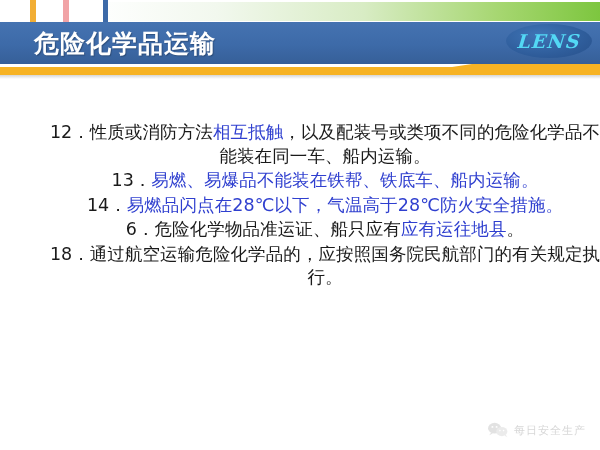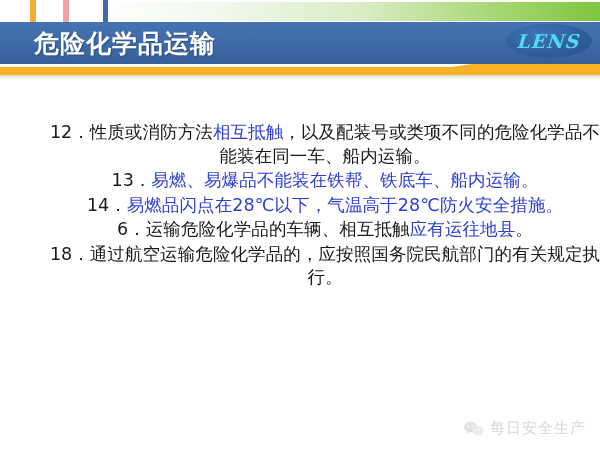--- a/index.html
+++ b/index.html
@@ -156,21 +156,21 @@
     position: absolute;
     right: 14px;
     bottom: 12px;
     display: flex;
     align-items: center;
     gap: 5px;
     opacity: 0.40;
   }
   .wechat-icon { display: block; }
   .wm-text {
-    font-size: 15px;
+    font-size: 11px;
     color: #9a9a9a;
     letter-spacing: 1px;
   }
 </style>
 </head>
 <body>
 
 <div class="slide">
 
   <div class="topstrip">
@@ -190,21 +190,21 @@
   </div>
 
   <div class="orangebar"></div>
   <div class="orangebar-shadow"></div>
 
   <div class="content">
     <div class="bodylist" id="bodylist">
         <p class="item"><span class="num">12．</span><span class="">性质或消防方法</span><span class="hl">相互抵触</span><span class="">，以及配装号或类项不同的危险化学品不能装在同一车、船内运输。</span></p>
         <p class="item"><span class="num">13．</span><span class="hl">易燃、易爆品不能装在铁帮、铁底车、船内运输。</span></p>
         <p class="item"><span class="num">14．</span><span class="hl">易燃品闪点在28℃以下，气温高于28℃防火安全措施。</span></p>
-        <p class="item"><span class="num">6．</span><span class="">运输危险化学品的车辆、相互抵触</span><span class="hl">应有运往地县</span><span class="">。</span></p>
+        <p class="item"><span class="num">6．</span><span class="">危险化学物品准运证、船只应有</span><span class="hl">应有运往地县</span><span class="">。</span></p>
         <p class="item"><span class="num">18．</span><span class="">通过航空运输危险化学品的，应按照国务院民航部门的有关规定执行。</span></p>
       </div>
   </div>
 
   <div class="watermark">
     <span>
       <svg class="wechat-icon" width="22" height="16" viewBox="0 0 22 16" aria-hidden="true">
         <ellipse cx="7.6" cy="6.2" rx="6.6" ry="5.4" fill="#b9b9b9"></ellipse>
         <path d="M4.2 10.4 L2.2 13.2 L5.6 11.6 Z" fill="#b9b9b9"></path>
         <circle cx="5.4" cy="4.9" r="0.95" fill="#ffffff"></circle>

